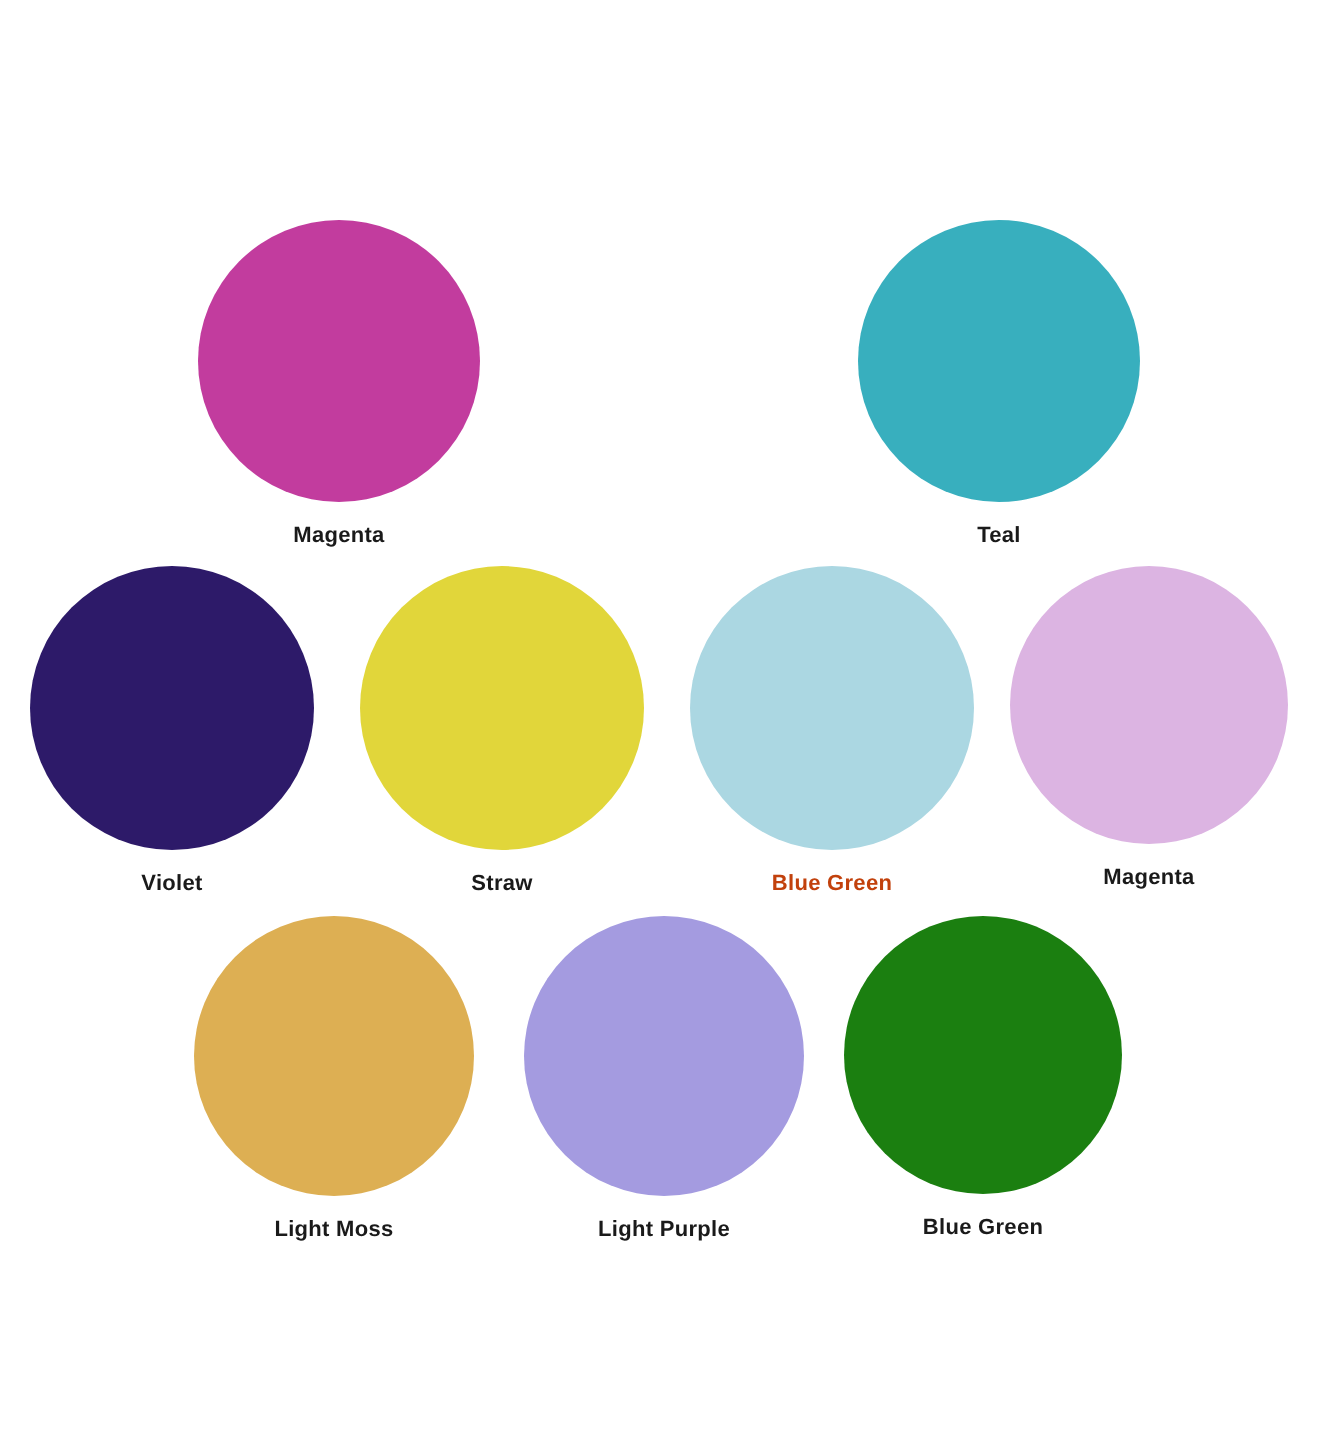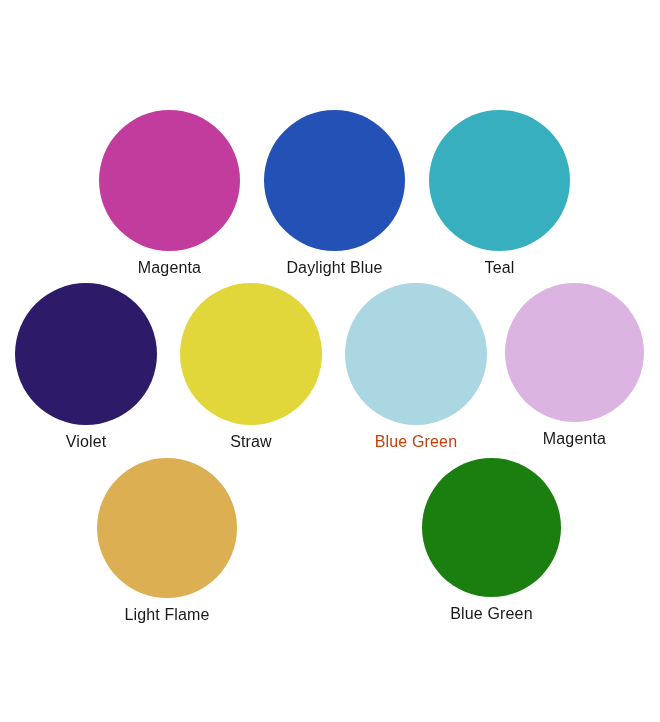--- a/index.html
+++ b/index.html
@@ -30,22 +30,22 @@
   }
 
   .swatch-disc {
     border-radius: 50%;
     display: block;
   }
 
   .swatch-label {
     margin-top: 9px;
     font-family: "Liberation Sans", sans-serif;
-    font-size: 16px;
-    font-weight: normal;
+    font-size: 11px;
+    font-weight: bold;
     color: #1a1a1a;
     letter-spacing: 0.15px;
     white-space: nowrap;
     text-align: center;
     line-height: 16px;
   }
 
   
   .r1 { top: 110px; }
   .s-magenta        { left: 99px; }
@@ -68,24 +68,20 @@
 </head>
 <body style="background: rgb(255, 255, 255);">
 
 <div id="swatch-board">
 
   <div class="swatch r1 s-magenta">
     <span class="swatch-disc" style="background-color: rgb(194, 60, 158); width: 141px; height: 141px;"></span>
     <span class="swatch-label" style="color: rgb(26, 26, 26);">Magenta</span>
   </div>
 
-  <div class="swatch r1 s-daylight-blue">
-    <span class="swatch-disc" style="background-color: rgb(35, 81, 181); width: 141px; height: 141px;"></span>
-    <span class="swatch-label" style="color: rgb(26, 26, 26);">Daylight Blue</span>
-  </div>
 
   <div class="swatch r2 s-violet">
     <span class="swatch-disc" style="background-color: rgb(45, 26, 105); width: 142px; height: 142px;"></span>
     <span class="swatch-label" style="color: rgb(26, 26, 26);">Violet</span>
   </div>
 
   <div class="swatch r1 s-teal">
     <span class="swatch-disc" style="background-color: rgb(56, 175, 190); width: 141px; height: 141px;"></span>
     <span class="swatch-label" style="color: rgb(26, 26, 26);">Teal</span>
   </div>
@@ -100,22 +96,26 @@
     <span class="swatch-label" style="color: #c2410c;">Blue Green</span>
   </div>
 
   <div class="swatch r2 s-lavender">
     <span class="swatch-disc" style="background-color: rgb(220, 180, 226); width: 139px; height: 139px;"></span>
     <span class="swatch-label" style="color: rgb(26, 26, 26);">Magenta</span>
   </div>
 
   <div class="swatch r3 s-light-flame">
     <span class="swatch-disc" style="background-color: rgb(221, 175, 83); width: 140px; height: 140px;"></span>
-    <span class="swatch-label" style="color: rgb(26, 26, 26);">Light Flame</span>
+    <span class="swatch-label" style="color: rgb(26, 26, 26);">Light Moss</span>
   </div>
 
+  <div class="swatch r3 s-light-purple">
+    <span class="swatch-disc" style="background-color: rgb(164, 155, 224); width: 140px; height: 140px;"></span>
+    <span class="swatch-label" style="color: rgb(26, 26, 26);">Light Purple</span>
+  </div>
 
   <div class="swatch r3 s-moss-green">
     <span class="swatch-disc" style="background-color: rgb(27, 127, 16); width: 139px; height: 139px;"></span>
     <span class="swatch-label" style="color: rgb(26, 26, 26);">Blue Green</span>
   </div>
 
 </div>
 
 </body></html>

